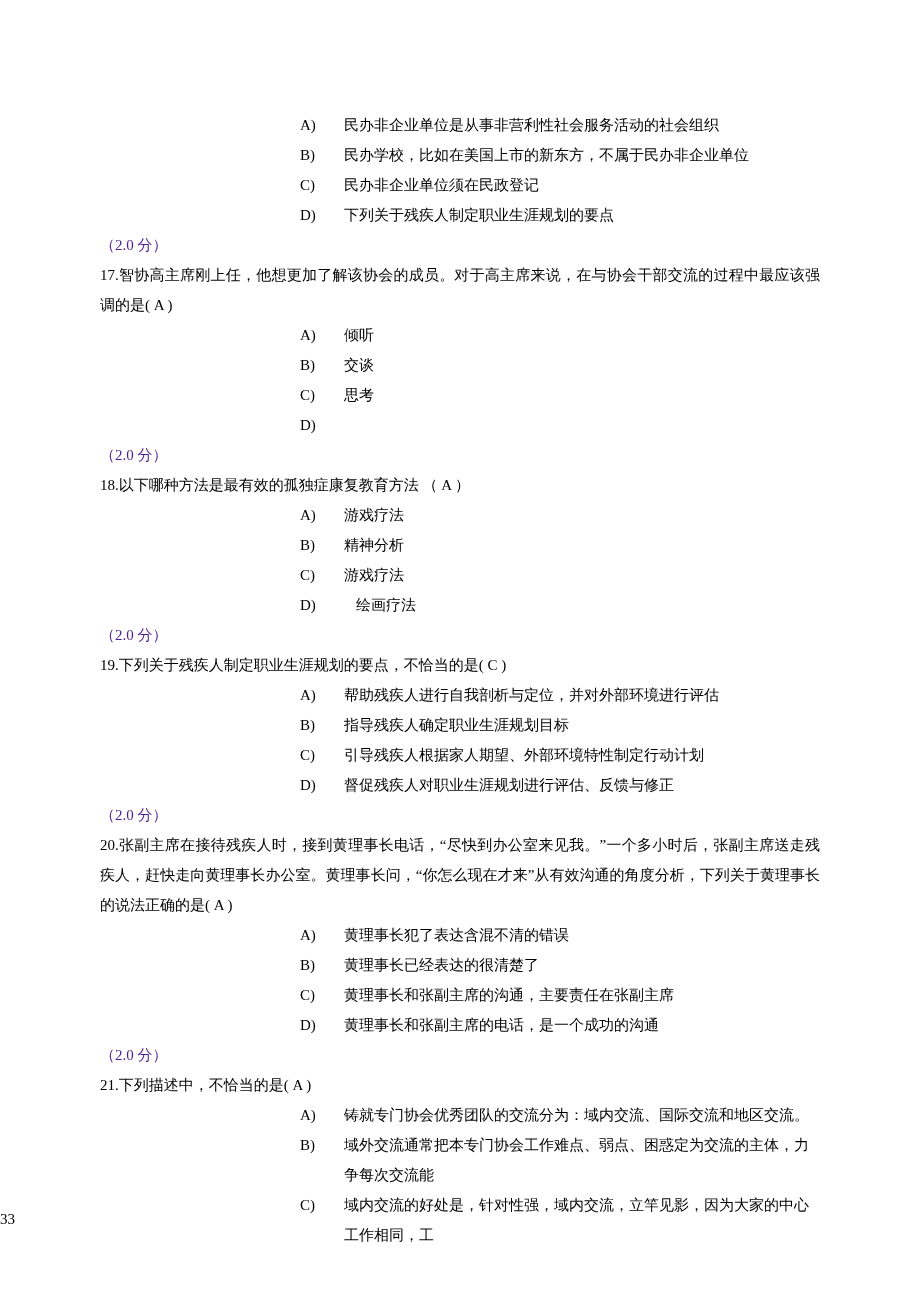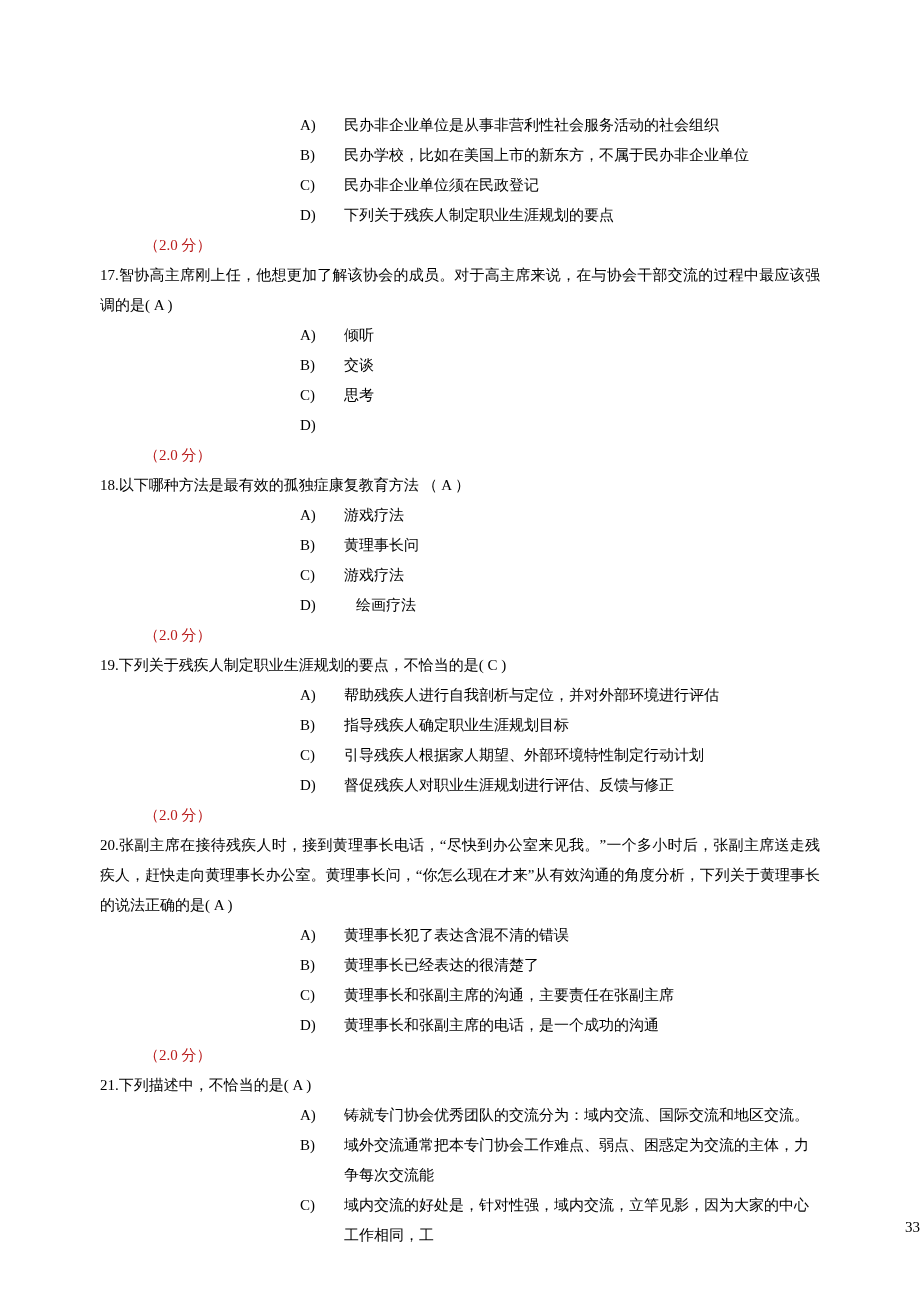--- a/index.html
+++ b/index.html
@@ -28,36 +28,35 @@
     flex-shrink: 0;
   }
   .option-text {
     flex: 1;
     font-family: Liberation Serif, serif;
   }
   .option-text-indent {
     padding-left: 12px;
   }
   .score {
-    color: #b91c1c;
-    margin-left: 44px;
+    color: #4c1d95;
   }
   .qtext {
     text-align: justify;
     font-family: Liberation Serif, serif;
   }
   .wrap-text {
     padding-left: 0;
   }
   .page-number {
     position: absolute;
-    bottom: 60px;
+    bottom: 68px;
     left: 0;
     width: 100%;
-    text-align: right;
+    text-align: left;
     font-size: 15px;
     font-family: Liberation Serif, serif;
   }
 </style>
 </head>
 <body>
 
 <div class="page">
 
   <div class="option-row">
@@ -96,21 +95,21 @@
   </div>
   <div class="score">（2.0 分）</div>
 
   <div class="qtext">18.以下哪种方法是最有效的孤独症康复教育方法  （   A   ）</div>
   <div class="option-row">
     <span class="option-label">A)</span>
     <span class="option-text">游戏疗法</span>
   </div>
   <div class="option-row">
     <span class="option-label">B)</span>
-    <span class="option-text">黄理事长问</span>
+    <span class="option-text">精神分析</span>
   </div>
   <div class="option-row">
     <span class="option-label">C)</span>
     <span class="option-text">游戏疗法</span>
   </div>
   <div class="option-row">
     <span class="option-label">D)</span>
     <span class="option-text option-text-indent">绘画疗法</span>
   </div>
   <div class="score">（2.0 分）</div>

